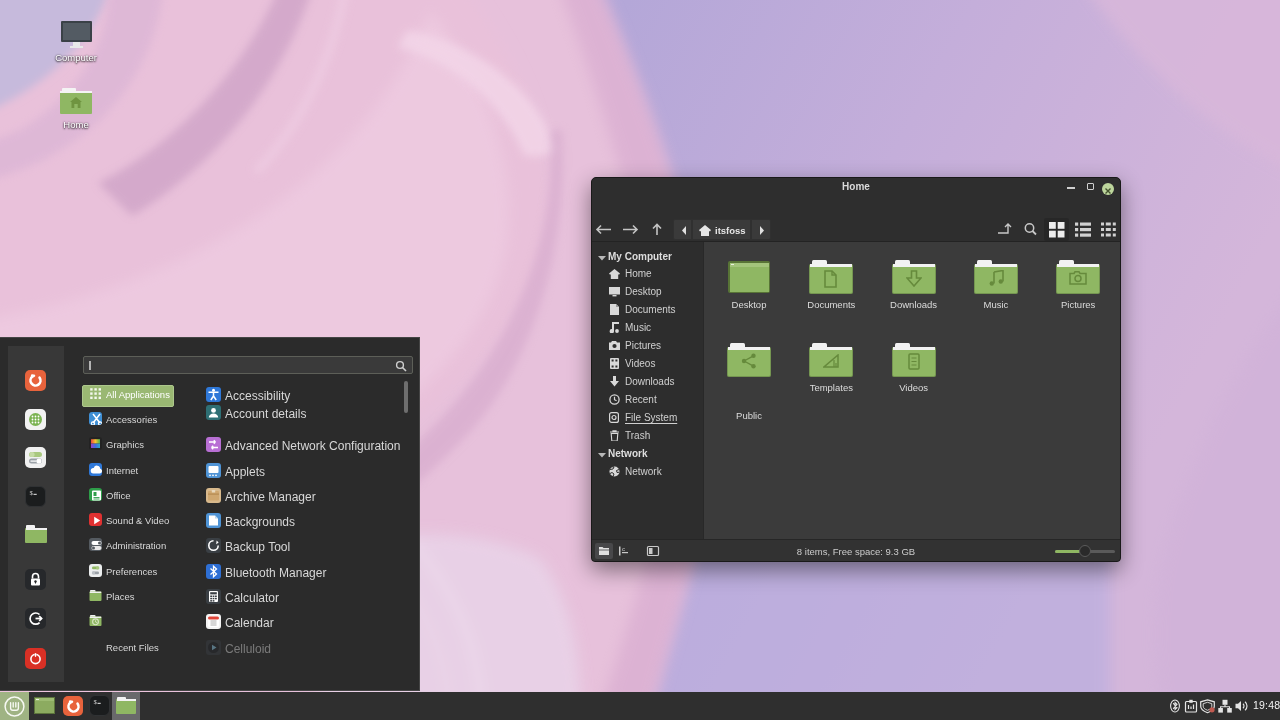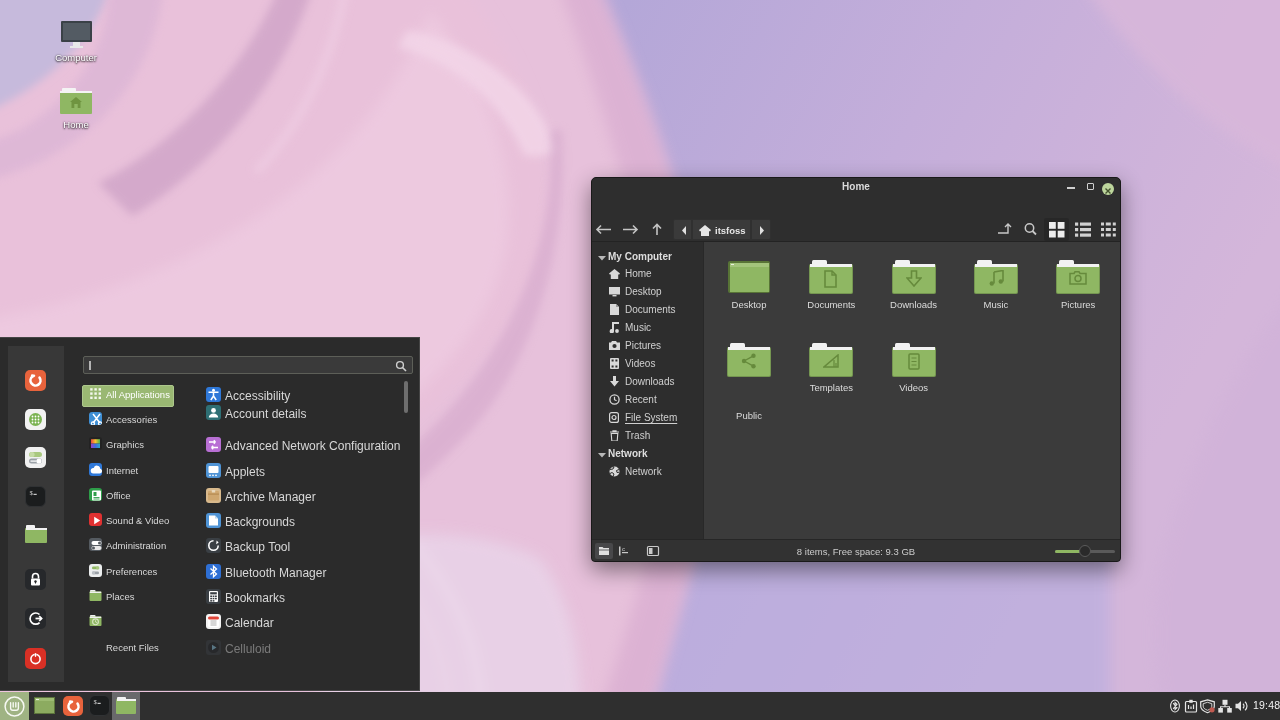--- a/index.html
+++ b/index.html
@@ -636,21 +636,21 @@
                 <rect x="4.2" y="6.5" width="1.8" height="1.5"></rect>
                 <rect x="6.6" y="6.5" width="1.8" height="1.5"></rect>
                 <rect x="9" y="6.5" width="1.8" height="1.5"></rect>
                 <rect x="4.2" y="8.8" width="1.8" height="1.5"></rect>
                 <rect x="6.6" y="8.8" width="1.8" height="1.5"></rect>
                 <rect x="9" y="8.8" width="1.8" height="1.5"></rect>
                 <rect x="4.2" y="11.1" width="1.8" height="1.5"></rect>
                 <rect x="6.6" y="11.1" width="1.8" height="1.5"></rect>
               </g>
             </svg></div>
-          <span class="rowtxt">Bookmarks</span>
+          <span class="rowtxt">Calculator</span>
         </div>
 <div class="app" style="top:271px;">
           <div class="rowico" style="left:7px;background:#f4f4f4;"><svg width="15" height="15" viewBox="0 0 15 15">
               <rect x="2" y="2.5" width="11" height="10.5" rx="1.5" fill="#fff"></rect>
               <rect x="2" y="2.5" width="11" height="3" rx="1.5" fill="#e04438"></rect>
               <path d="M4.5,7 L10.5,7 M4.5,9 L10.5,9 M4.5,11 L10.5,11" stroke="#999" stroke-width="0.8"></path>
             </svg></div>
           <span class="rowtxt">Calendar</span>
         </div>
 <div class="app" style="top:296.5px; opacity:0.45;">

